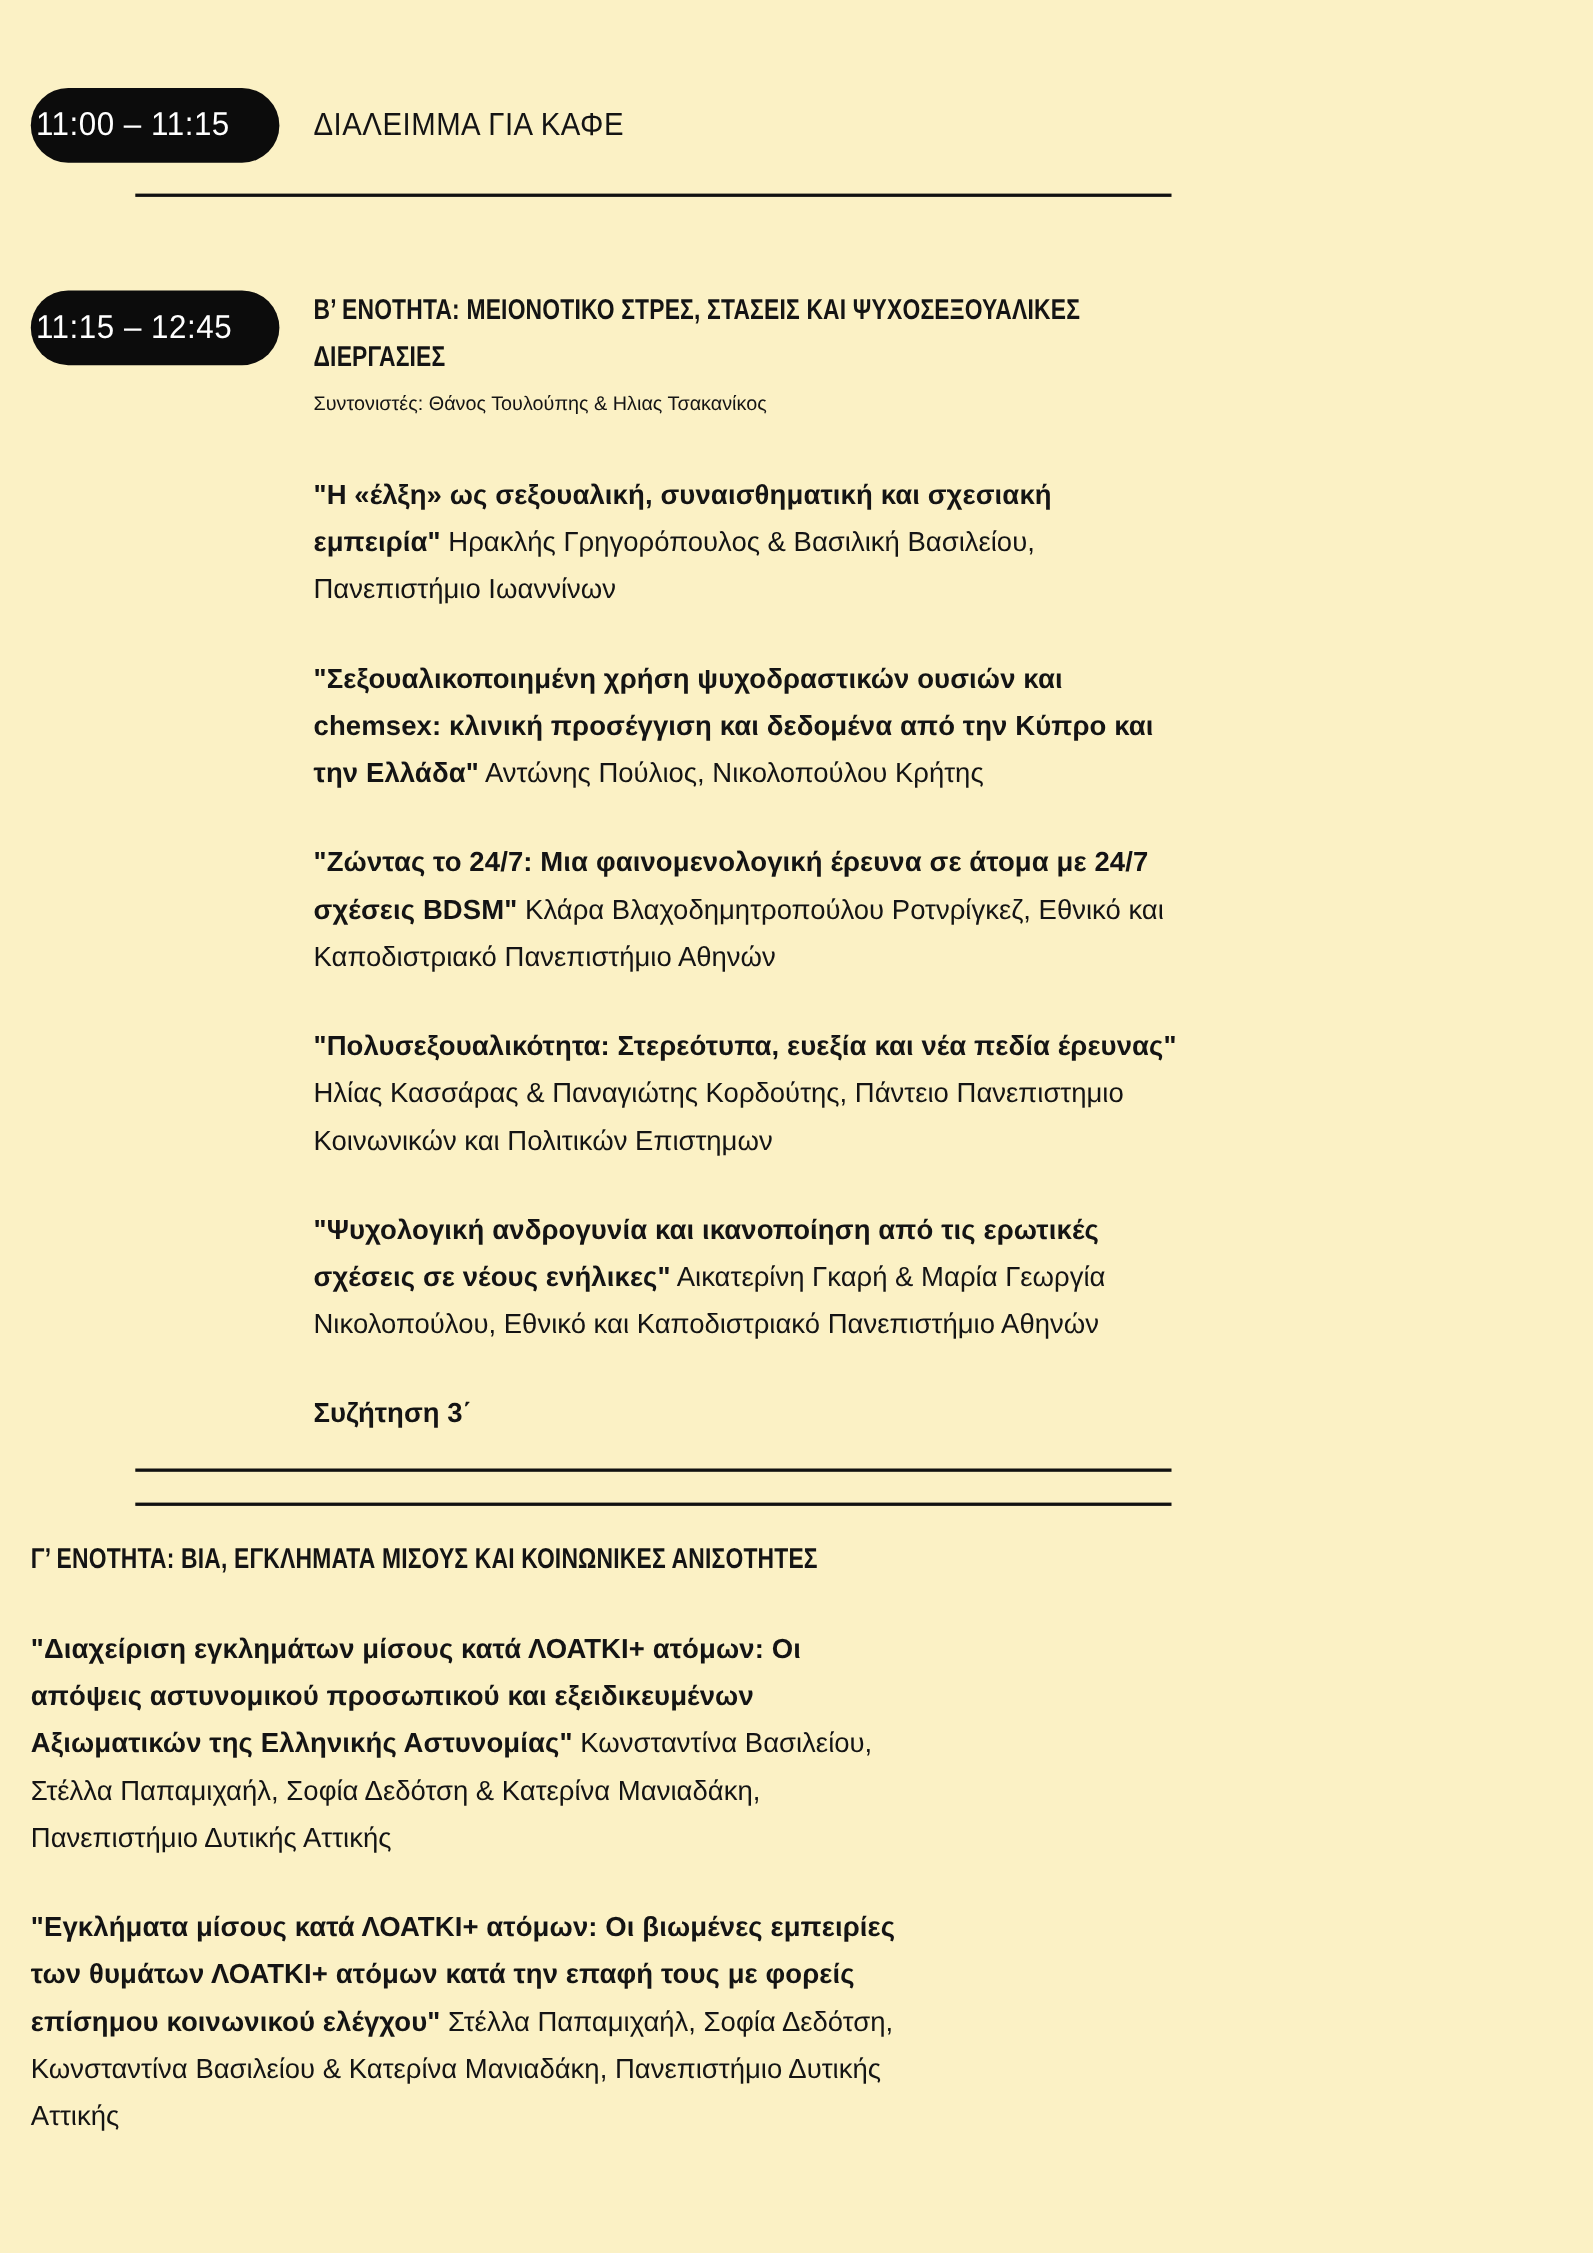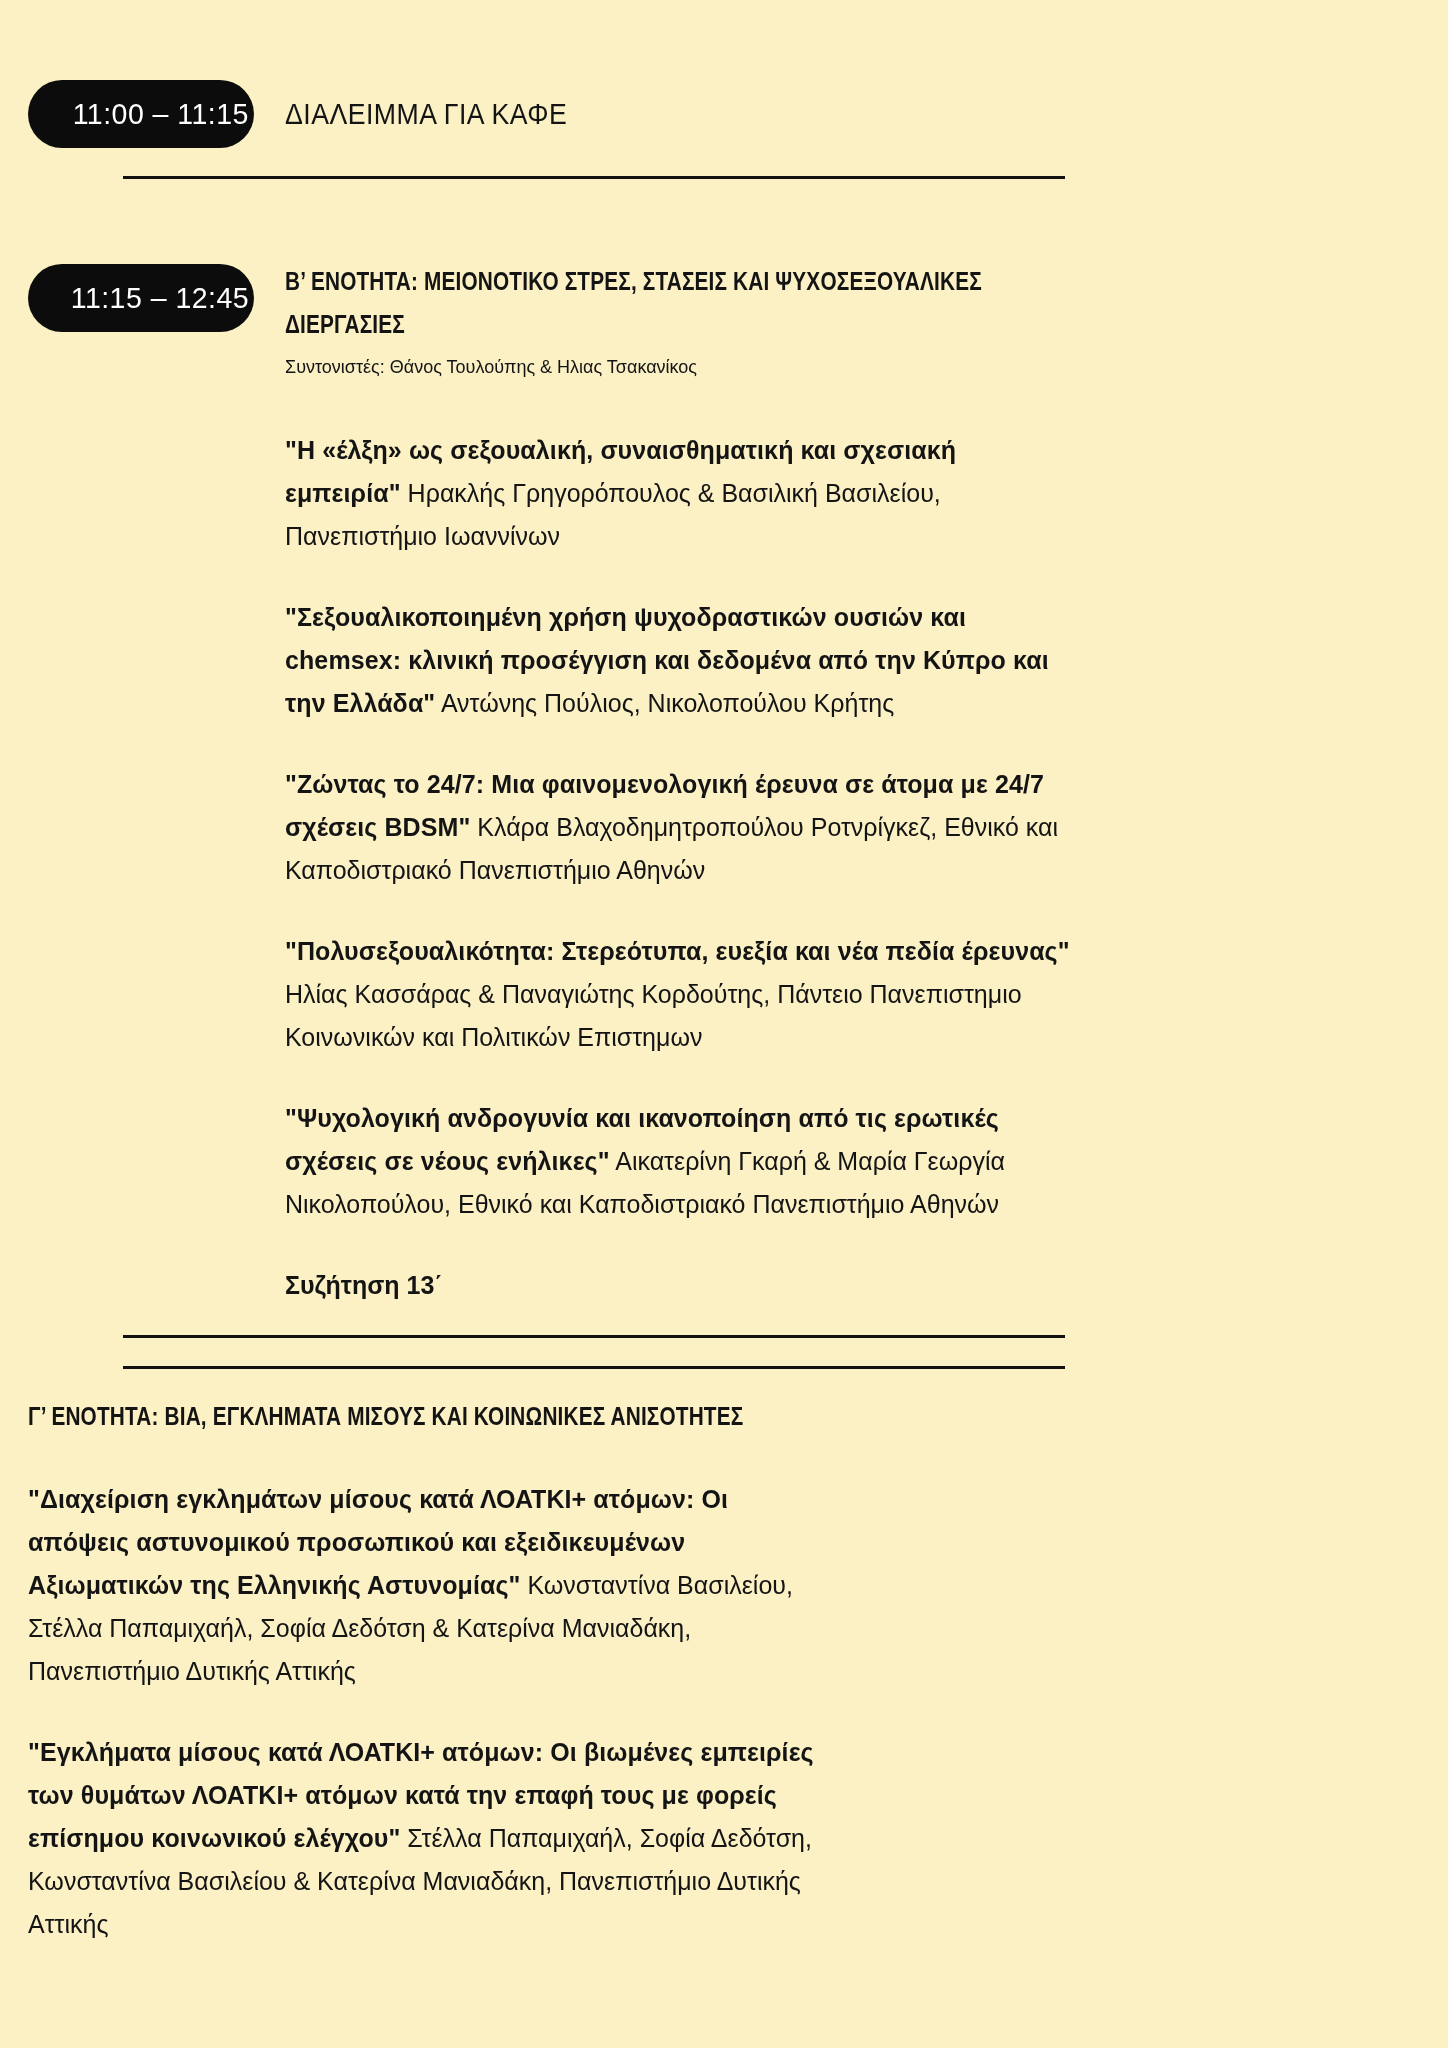--- a/index.html
+++ b/index.html
@@ -20,21 +20,21 @@
   .row { display: flex; align-items: flex-start; }
   .row.center { align-items: center; }
   .badge-col { width: 257px; flex: 0 0 257px; }
   .time-badge {
     width: 226px;
     height: 68px;
     background: #0C0C0C;
     border-radius: 36px;
     display: flex;
     align-items: center;
-    justify-content: flex-end;
+    justify-content: flex-start;
   }
   .time-badge span {
     color: #FFFFFF;
     font-size: 30px;
     letter-spacing: 0.5px;
     white-space: nowrap;
     transform: scaleX(0.95);
   }
   .content-col { flex: 1 1 auto; max-width: 790px; }
   .break-title {
@@ -110,21 +110,21 @@
     <div class="content-col">
       <h2 class="session-title">Β’ ΕΝΟΤΗΤΑ: ΜΕΙΟΝΟΤΙΚΟ ΣΤΡΕΣ, ΣΤΑΣΕΙΣ ΚΑΙ ΨΥΧΟΣΕΞΟΥΑΛΙΚΕΣ ΔΙΕΡΓΑΣΙΕΣ</h2>
       <p class="session-moderators">Συντονιστές: Θάνος Τουλούπης &amp; Ηλιας Τσακανίκος</p>
 
       <div class="talks">
         <p class="talk"><b>"Η «έλξη» ως σεξουαλική, συναισθηματική και σχεσιακή εμπειρία"</b> <span>Ηρακλής Γρηγορόπουλος &amp; Βασιλική Βασιλείου, Πανεπιστήμιο Ιωαννίνων</span></p>
         <p class="talk"><b>"Σεξουαλικοποιημένη χρήση ψυχοδραστικών ουσιών και chemsex: κλινική προσέγγιση και δεδομένα από την Κύπρο και την Ελλάδα"</b> <span>Αντώνης Πούλιος, Νικολοπούλου Κρήτης</span></p>
         <p class="talk"><b>"Ζώντας το 24/7: Μια φαινομενολογική έρευνα σε άτομα με 24/7 σχέσεις BDSM"</b> <span>Κλάρα Βλαχοδημητροπούλου Ροτνρίγκεζ, Εθνικό και Καποδιστριακό Πανεπιστήμιο Αθηνών</span></p>
         <p class="talk"><b>"Πολυσεξουαλικότητα: Στερεότυπα, ευεξία και νέα πεδία έρευνας"</b> <span>Ηλίας Κασσάρας &amp; Παναγιώτης Κορδούτης, Πάντειο Πανεπιστημιο Κοινωνικών και Πολιτικών Επιστημων</span></p>
         <p class="talk"><b>"Ψυχολογική ανδρογυνία και ικανοποίηση από τις ερωτικές σχέσεις σε νέους ενήλικες"</b> <span>Αικατερίνη Γκαρή &amp; Μαρία Γεωργία Νικολοπούλου, Εθνικό και Καποδιστριακό Πανεπιστήμιο Αθηνών</span></p>
-        <p class="discussion-note">Συζήτηση 13΄</p>
+        <p class="discussion-note">Συζήτηση 3΄</p>
       </div>
     </div>
   </section>
 
   <hr class="divider">
 
 
   <hr class="divider">
 
   <section class="row sp-after-hr-3">

